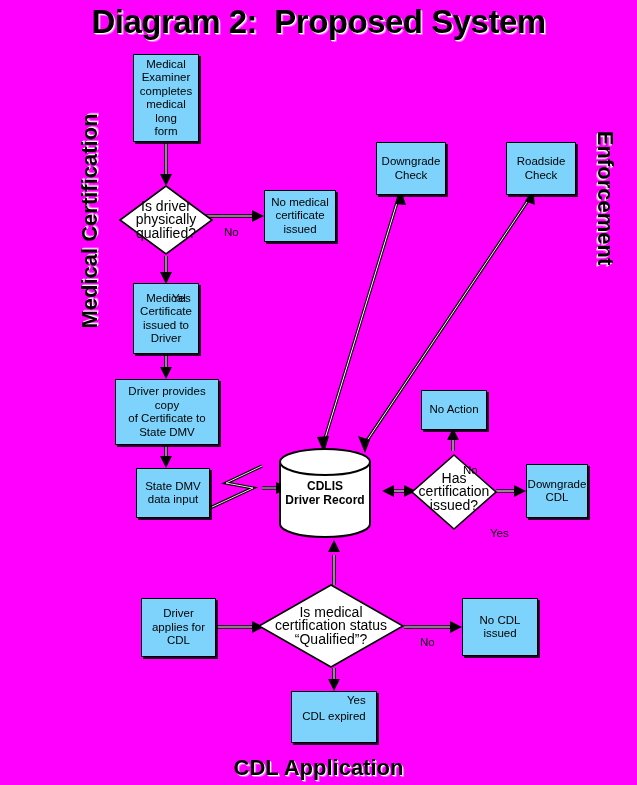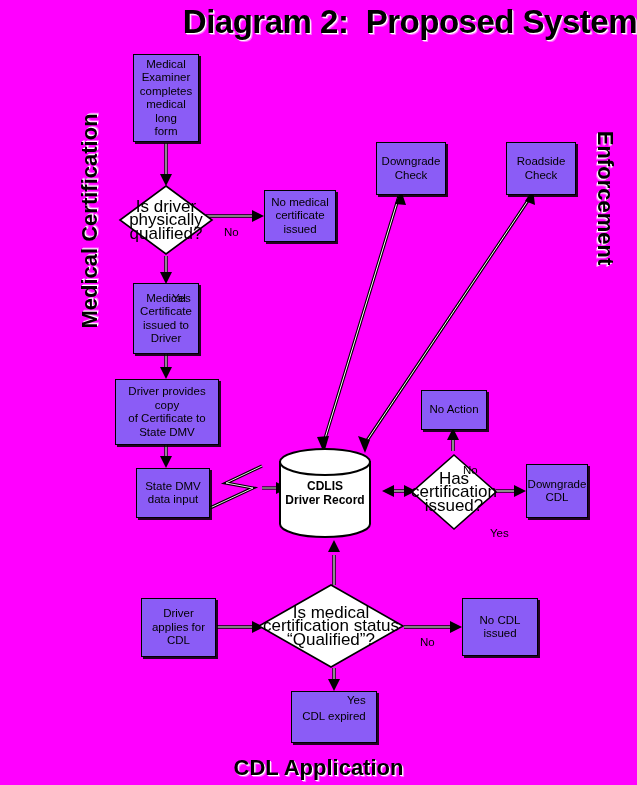--- a/index.html
+++ b/index.html
@@ -16,21 +16,21 @@
     overflow: hidden;
     font-family: "Liberation Sans", sans-serif;
   }
 
   
   #title {
     position: absolute;
     left: 0;
     top: 2px;
     width: 637px;
-    text-align: right;
+    text-align: center;
     font-family: "Liberation Sans", sans-serif;
     font-weight: bold;
     font-size: 33px;
     line-height: 40px;
     color: #000000;
     letter-spacing: -0.5px;
     white-space: pre;
     text-shadow: 1px 1px 0 #ffffff, 2px 2px 0 rgba(255,255,255,0.45);
   }
 
@@ -70,21 +70,21 @@
     font-weight: bold;
     font-size: 22px;
     color: #000000;
     text-shadow: 1px 1px 0 #ffffff, 2px 2px 0 rgba(255,255,255,0.40);
   }
 
   
   .node {
     position: absolute;
     box-sizing: border-box;
-    background: #8b5cf6;
+    background: #7dd3fc;
     border: 1.5px solid #000000;
     color: #000000;
     font-family: "Liberation Sans", sans-serif;
     font-size: 11.5px;
     line-height: 13.5px;
     display: flex;
     align-items: center;
     justify-content: center;
     text-align: center;
     white-space: pre-line;
@@ -100,21 +100,21 @@
   .diamond svg { display: block; }
   .diamond .dlabel {
     position: absolute;
     left: 0; top: 0;
     width: 100%; height: 100%;
     display: flex;
     align-items: center;
     justify-content: center;
     text-align: center;
     font-family: "Liberation Sans", sans-serif;
-    font-size: 17px;
+    font-size: 14px;
     line-height: 13.5px;
     color: #000000;
     white-space: pre-line;
     pointer-events: none;
   }
 
   
   #cylinder {
     position: absolute;
     z-index: 6;

